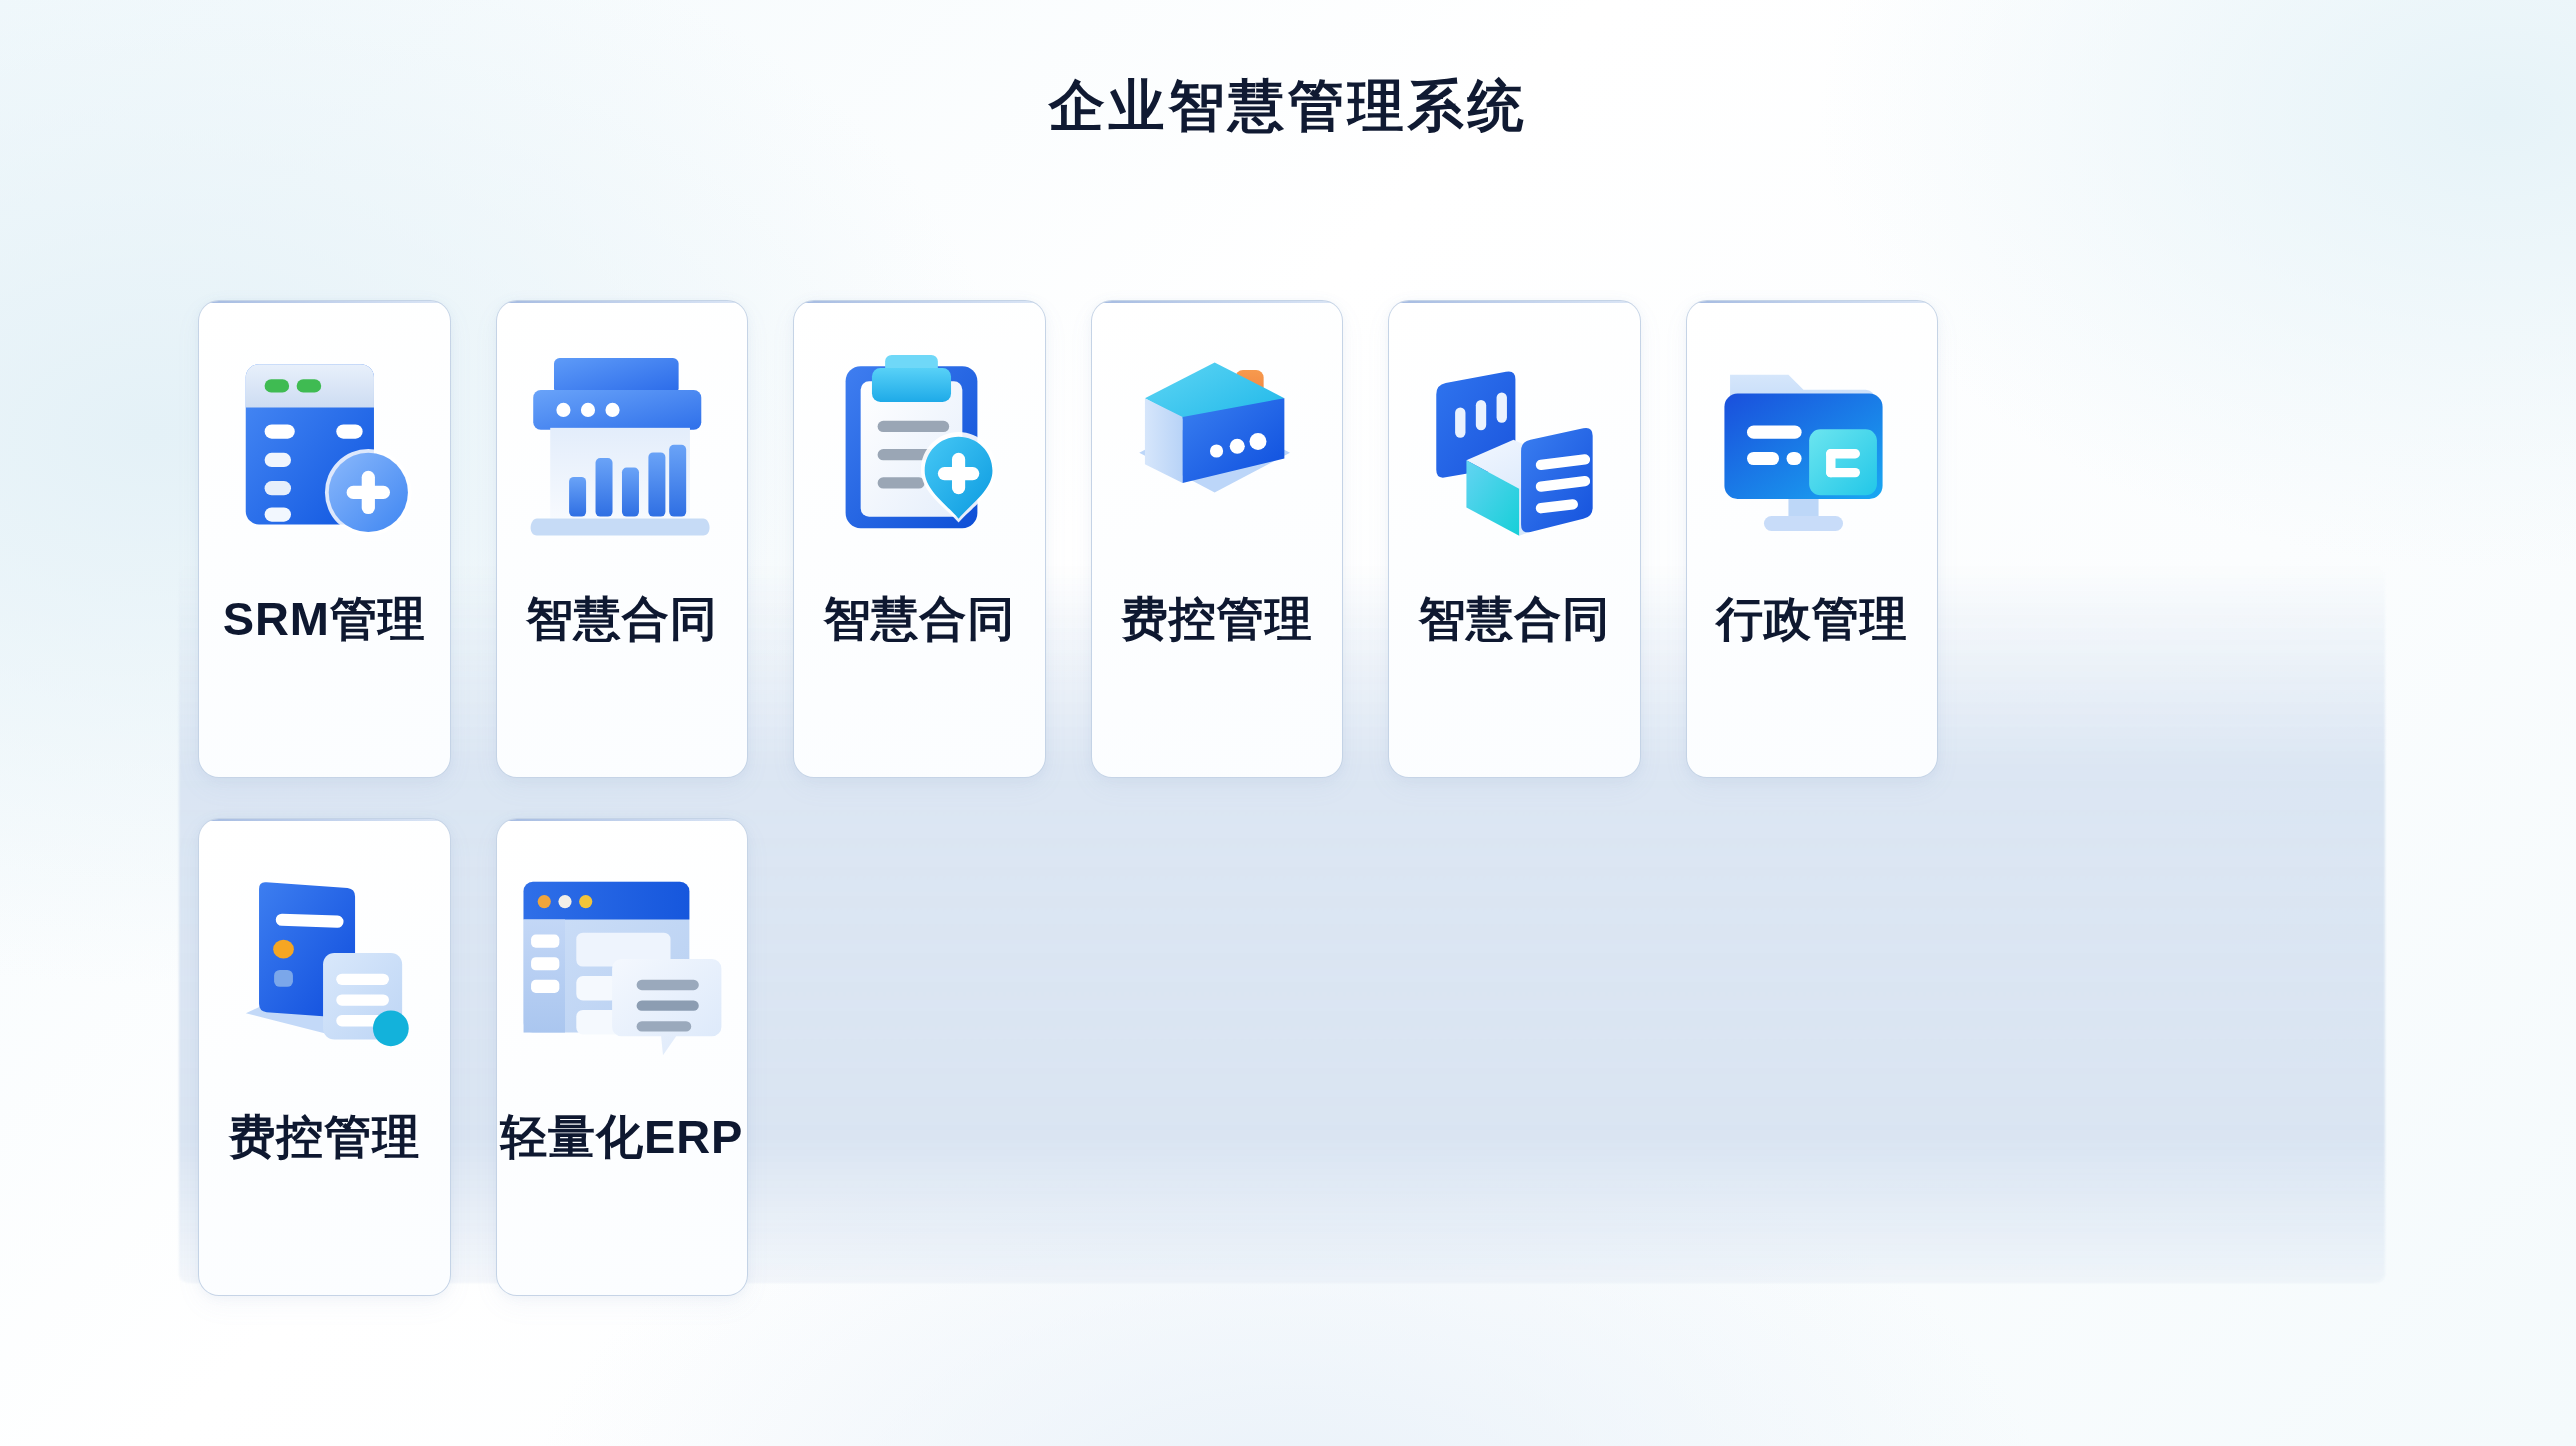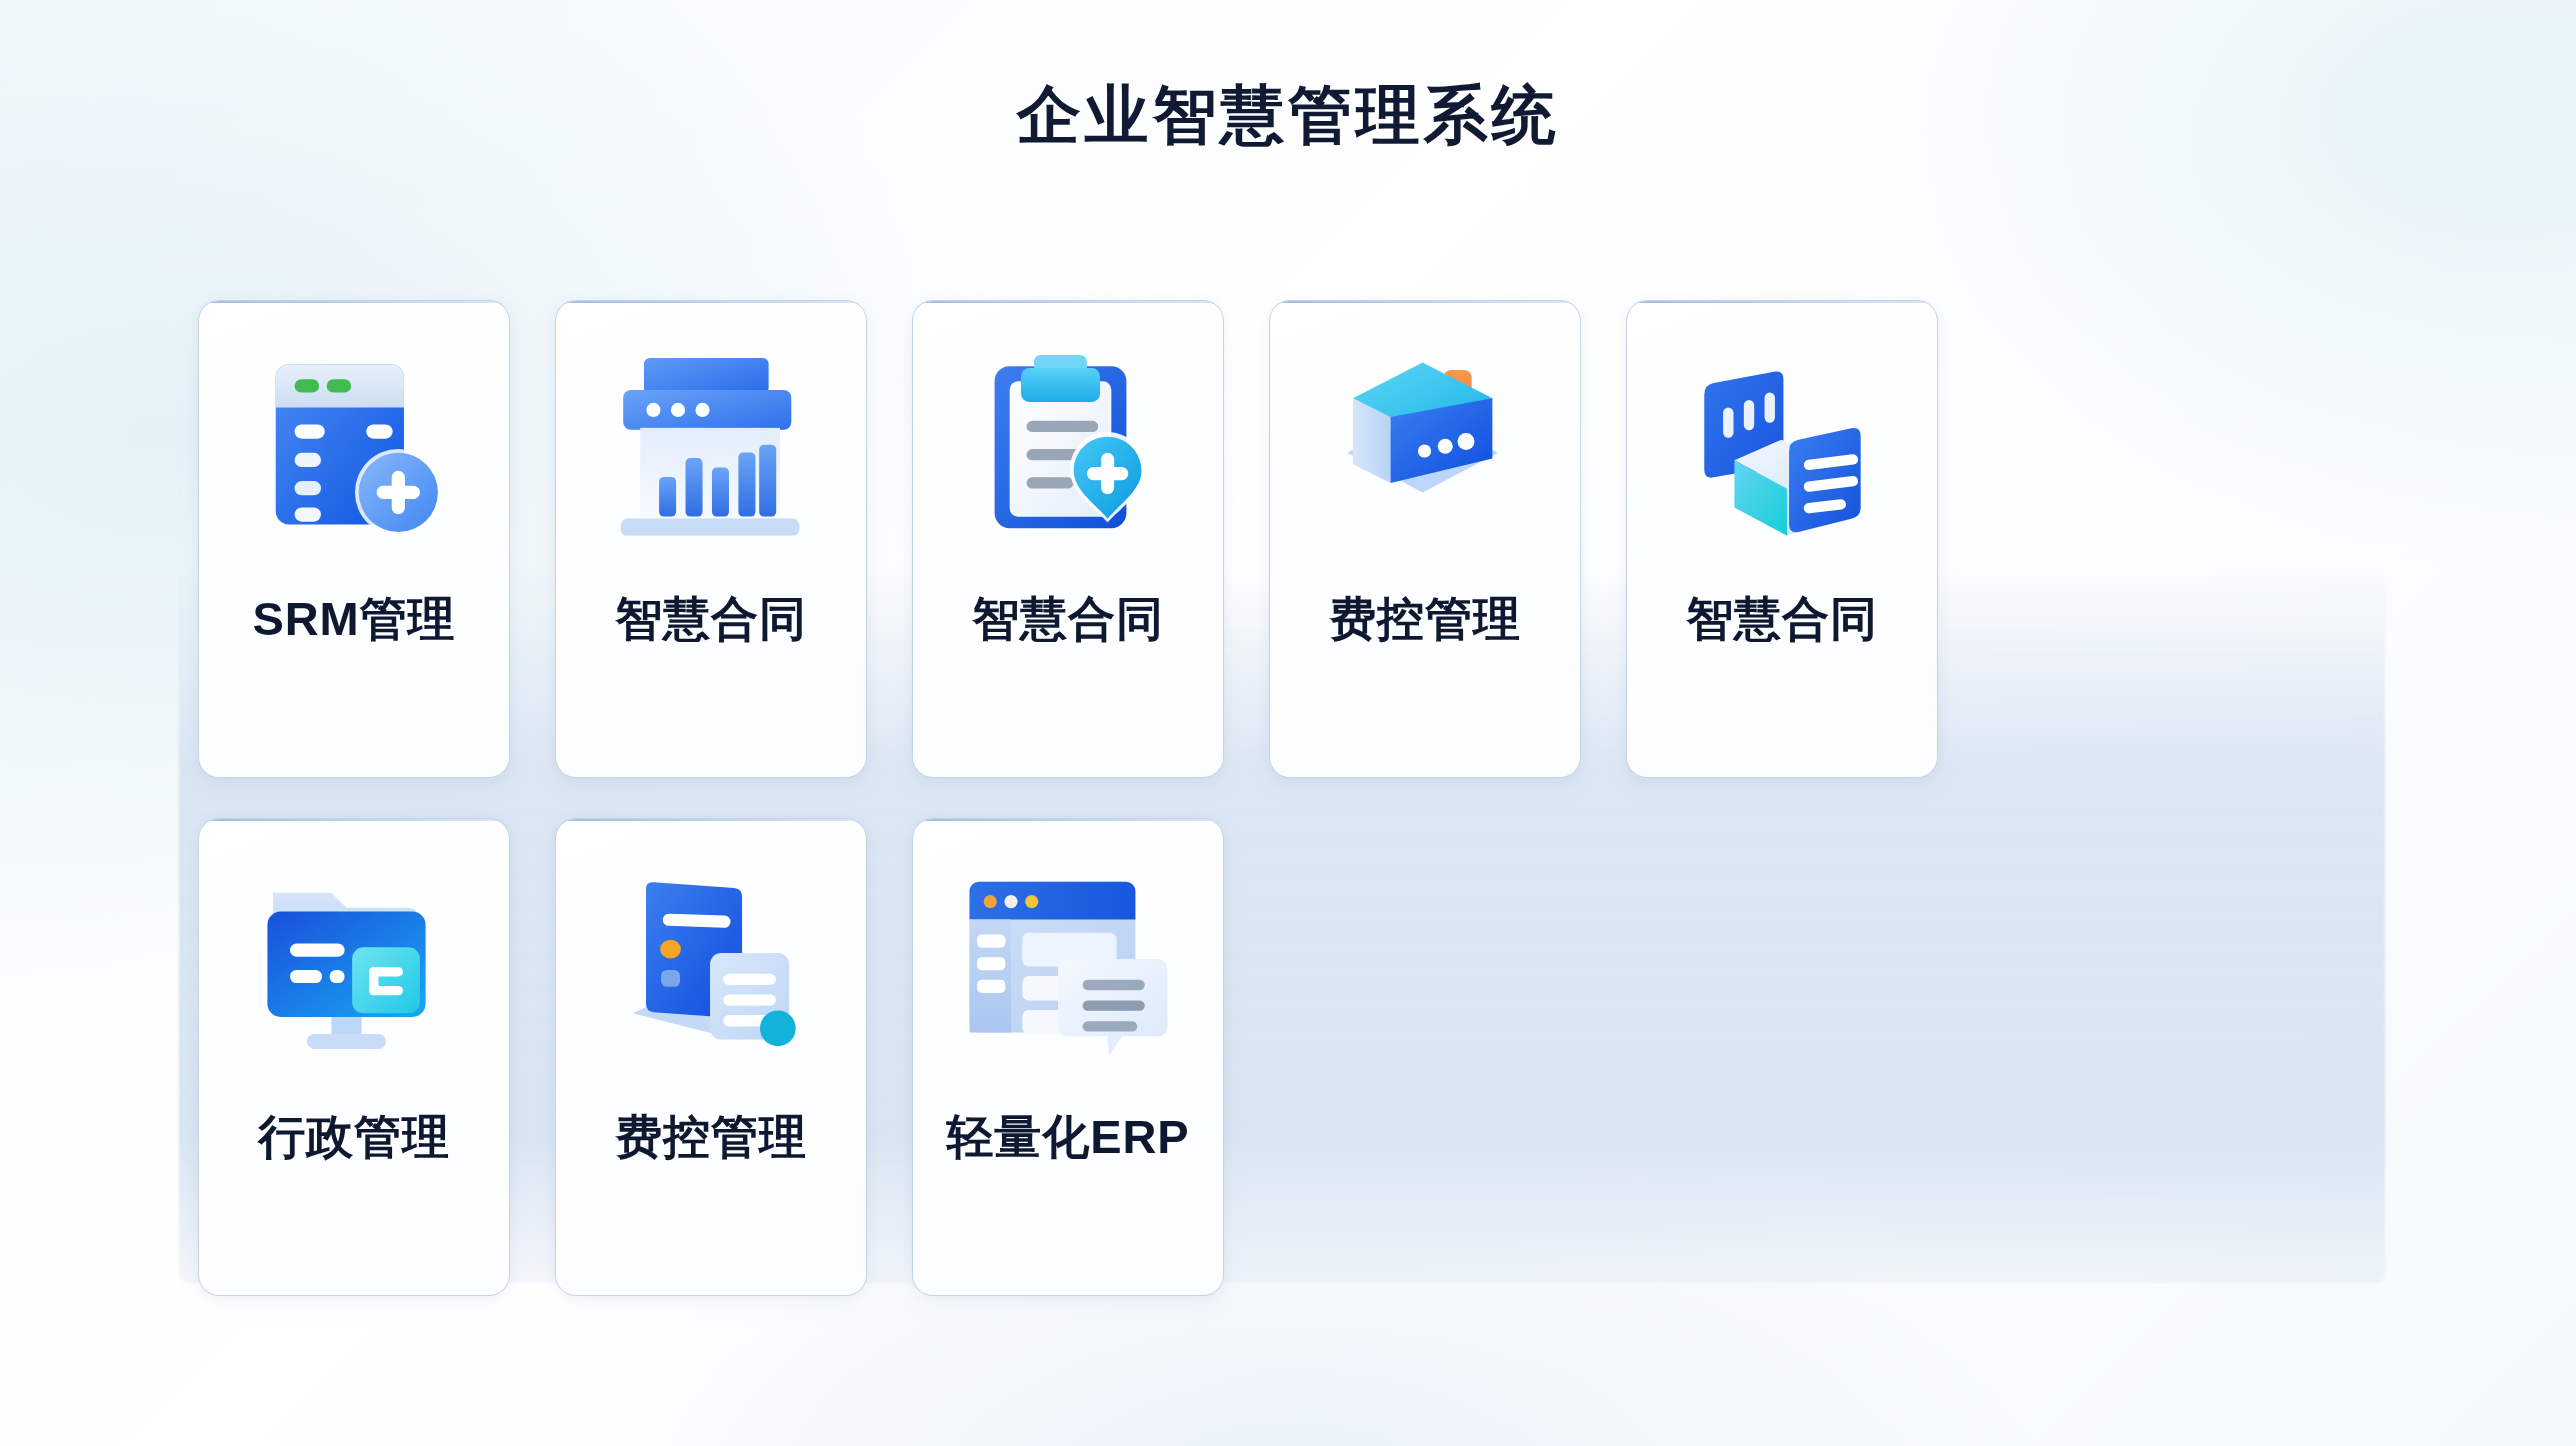--- a/index.html
+++ b/index.html
@@ -14,37 +14,37 @@
     background:
       radial-gradient(ellipse 1320px 849px at 6% 30%, #e4f1f7 0%, rgba(228,241,247,0) 65%),
       radial-gradient(ellipse 1131px 754px at 97% 8%, #e6f3f8 0%, rgba(230,243,248,0) 60%),
       radial-gradient(ellipse 1226px 660px at 50% 105%, #e9f1f9 0%, rgba(233,241,249,0) 62%),
       linear-gradient(135deg,#f2f9fc 0%, #ffffff 40%, #fbfdfe 70%, #f4fafc 100%);
   }
   
   #title{
     position:absolute;left:0;top:36px;width:100%;
     text-align:center;
-    font-size:64px;font-weight:700;letter-spacing:3.8px;
+    font-size:56px;font-weight:700;letter-spacing:3.8px;
     color:#101a32;
     line-height:1.15;
     white-space:nowrap;
   }
   
   #gutter{
     position:absolute;left:179px;top:566px;width:2206px;height:717px;
     background:linear-gradient(180deg, rgba(214,226,241,0) 0%, rgba(214,226,241,.85) 28%, rgba(214,226,241,.9) 80%, rgba(214,226,241,.25) 100%);
     border-radius:9.4px;
     filter:blur(0.9px);
   }
   
   #grid{
     position:absolute;left:198px;top:300px;width:1740px;height:1020px;
     display:grid;
-    grid-template-columns:repeat(5,1fr);
+    grid-template-columns:repeat(6,1fr);
     grid-template-rows:repeat(2,478px);
     column-gap:45px;row-gap:40px;
   }
   .card{
     position:relative;
     background:linear-gradient(160deg,#ffffff 0%,#fdfeff 45%,#fbfdff 100%);
     border:1.5px solid rgba(128,160,200,.45);
     border-radius:21px;
     box-shadow:0 1.9px 9.4px rgba(120,150,190,.08), 0 9.4px 26.4px rgba(130,160,200,.06);
     display:flex;flex-direction:column;align-items:center;

